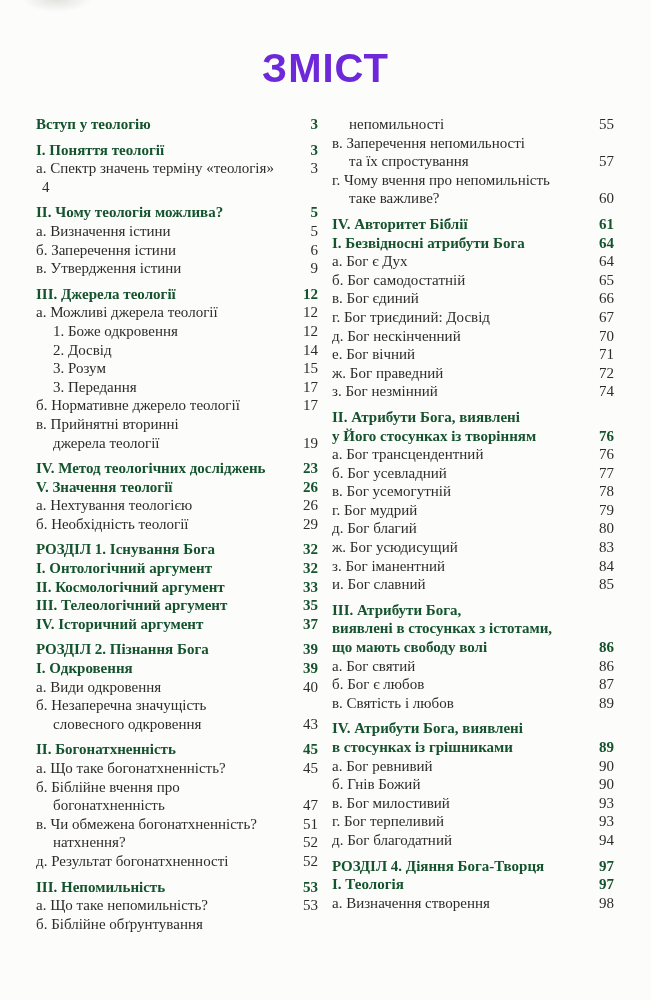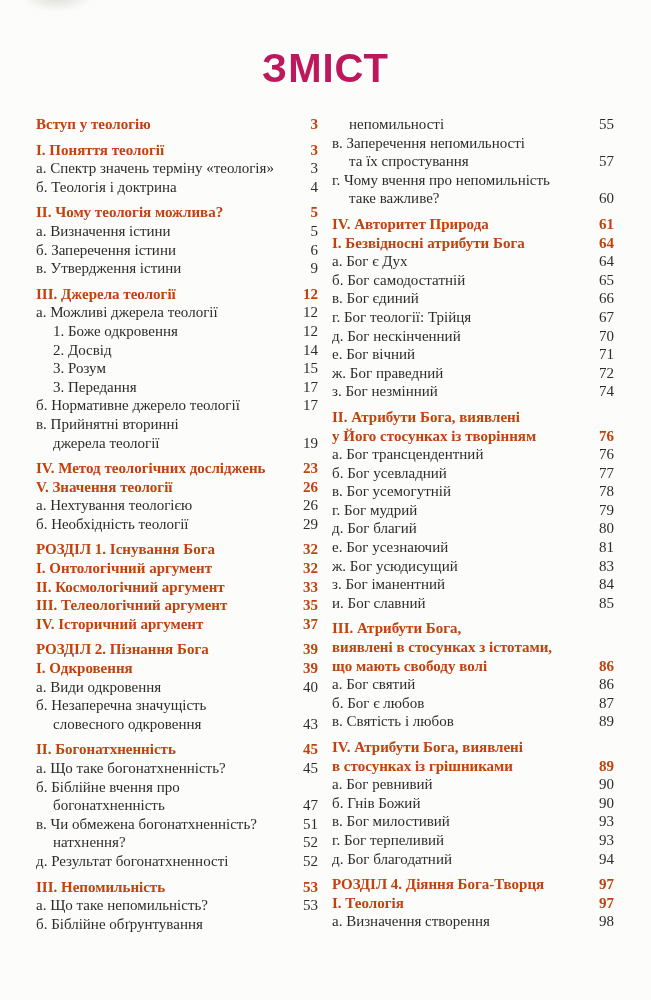--- a/index.html
+++ b/index.html
@@ -27,21 +27,21 @@
   }
   .page-title {
     margin-top: 46px;
     margin-bottom: 25px;
     text-align: center;
     font-family: "Liberation Sans", sans-serif;
     font-weight: 700;
     font-size: 40px;
     line-height: 44px;
     letter-spacing: 1px;
-    color: #be185d;
+    color: #6d28d9;
   }
   .toc-columns {
     display: flex;
     padding: 0 37px 0 36px;
     gap: 14px;
   }
   .toc-col {
     width: 282px;
     flex: 0 0 282px;
   }
@@ -53,21 +53,21 @@
     line-height: 18.6px;
   }
   .row .t {
     white-space: nowrap;
   }
   .row .p {
     padding-left: 6px;
   }
   .row.bold {
     font-weight: 700;
-    color: #c2410c;
+    color: #14532d;
   }
   .row.ind1 .t {
     padding-left: 17px;
   }
   .row.gap {
     margin-top: 7px;
     gap: 24px;
   }
 </style>
 </head>
@@ -85,21 +85,20 @@
       </div>
       <div class="row bold gap">
         <span class="t">I. Поняття теології</span>
         <span class="p">3</span>
       </div>
       <div class="row">
         <span class="t">а. Спектр значень терміну «теологія»</span>
         <span class="p">3</span>
       </div>
       <div class="row">
-        <span class="t">б. Теологія і доктрина</span>
         <span class="p">4</span>
       </div>
       <div class="row bold gap">
         <span class="t">II. Чому теологія можлива?</span>
         <span class="p">5</span>
       </div>
       <div class="row">
         <span class="t">а. Визначення істини</span>
         <span class="p">5</span>
       </div>
@@ -253,41 +252,41 @@
         <span class="p">57</span>
       </div>
       <div class="row">
         <span class="t">г. Чому вчення про непомильність</span>
       </div>
       <div class="row ind1">
         <span class="t">таке важливе?</span>
         <span class="p">60</span>
       </div>
       <div class="row bold gap">
-        <span class="t">IV. Авторитет Природа</span>
+        <span class="t">IV. Авторитет Біблії</span>
         <span class="p">61</span>
       </div>
       <div class="row bold">
         <span class="t">I. Безвідносні атрибути Бога</span>
         <span class="p">64</span>
       </div>
       <div class="row">
         <span class="t">а. Бог є Дух</span>
         <span class="p">64</span>
       </div>
       <div class="row">
         <span class="t">б. Бог самодостатній</span>
         <span class="p">65</span>
       </div>
       <div class="row">
         <span class="t">в. Бог єдиний</span>
         <span class="p">66</span>
       </div>
       <div class="row">
-        <span class="t">г. Бог теології: Трійця</span>
+        <span class="t">г. Бог триєдиний: Досвід</span>
         <span class="p">67</span>
       </div>
       <div class="row">
         <span class="t">д. Бог нескінченний</span>
         <span class="p">70</span>
       </div>
       <div class="row">
         <span class="t">е. Бог вічний</span>
         <span class="p">71</span>
       </div>
@@ -318,24 +317,20 @@
         <span class="t">в. Бог усемогутній</span>
         <span class="p">78</span>
       </div>
       <div class="row">
         <span class="t">г. Бог мудрий</span>
         <span class="p">79</span>
       </div>
       <div class="row">
         <span class="t">д. Бог благий</span>
         <span class="p">80</span>
-      </div>
-      <div class="row">
-        <span class="t">е. Бог усезнаючий</span>
-        <span class="p">81</span>
       </div>
       <div class="row">
         <span class="t">ж. Бог усюдисущий</span>
         <span class="p">83</span>
       </div>
       <div class="row">
         <span class="t">з. Бог іманентний</span>
         <span class="p">84</span>
       </div>
       <div class="row">

